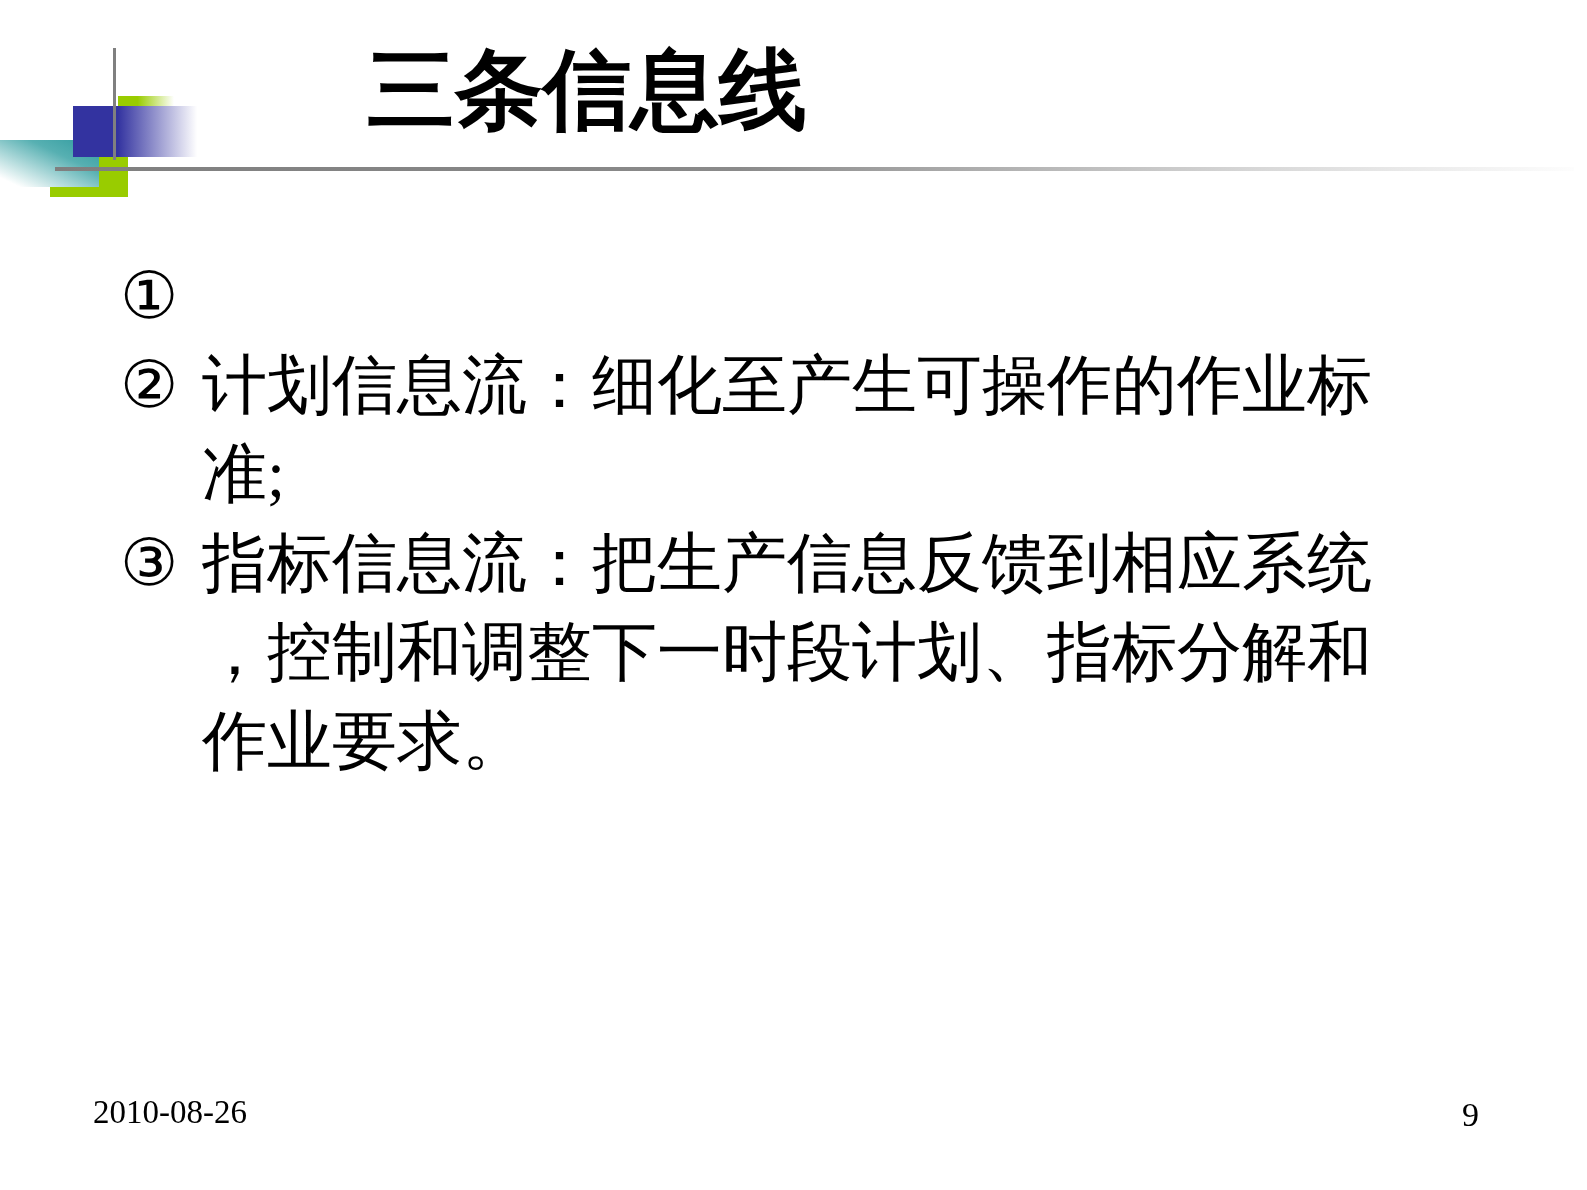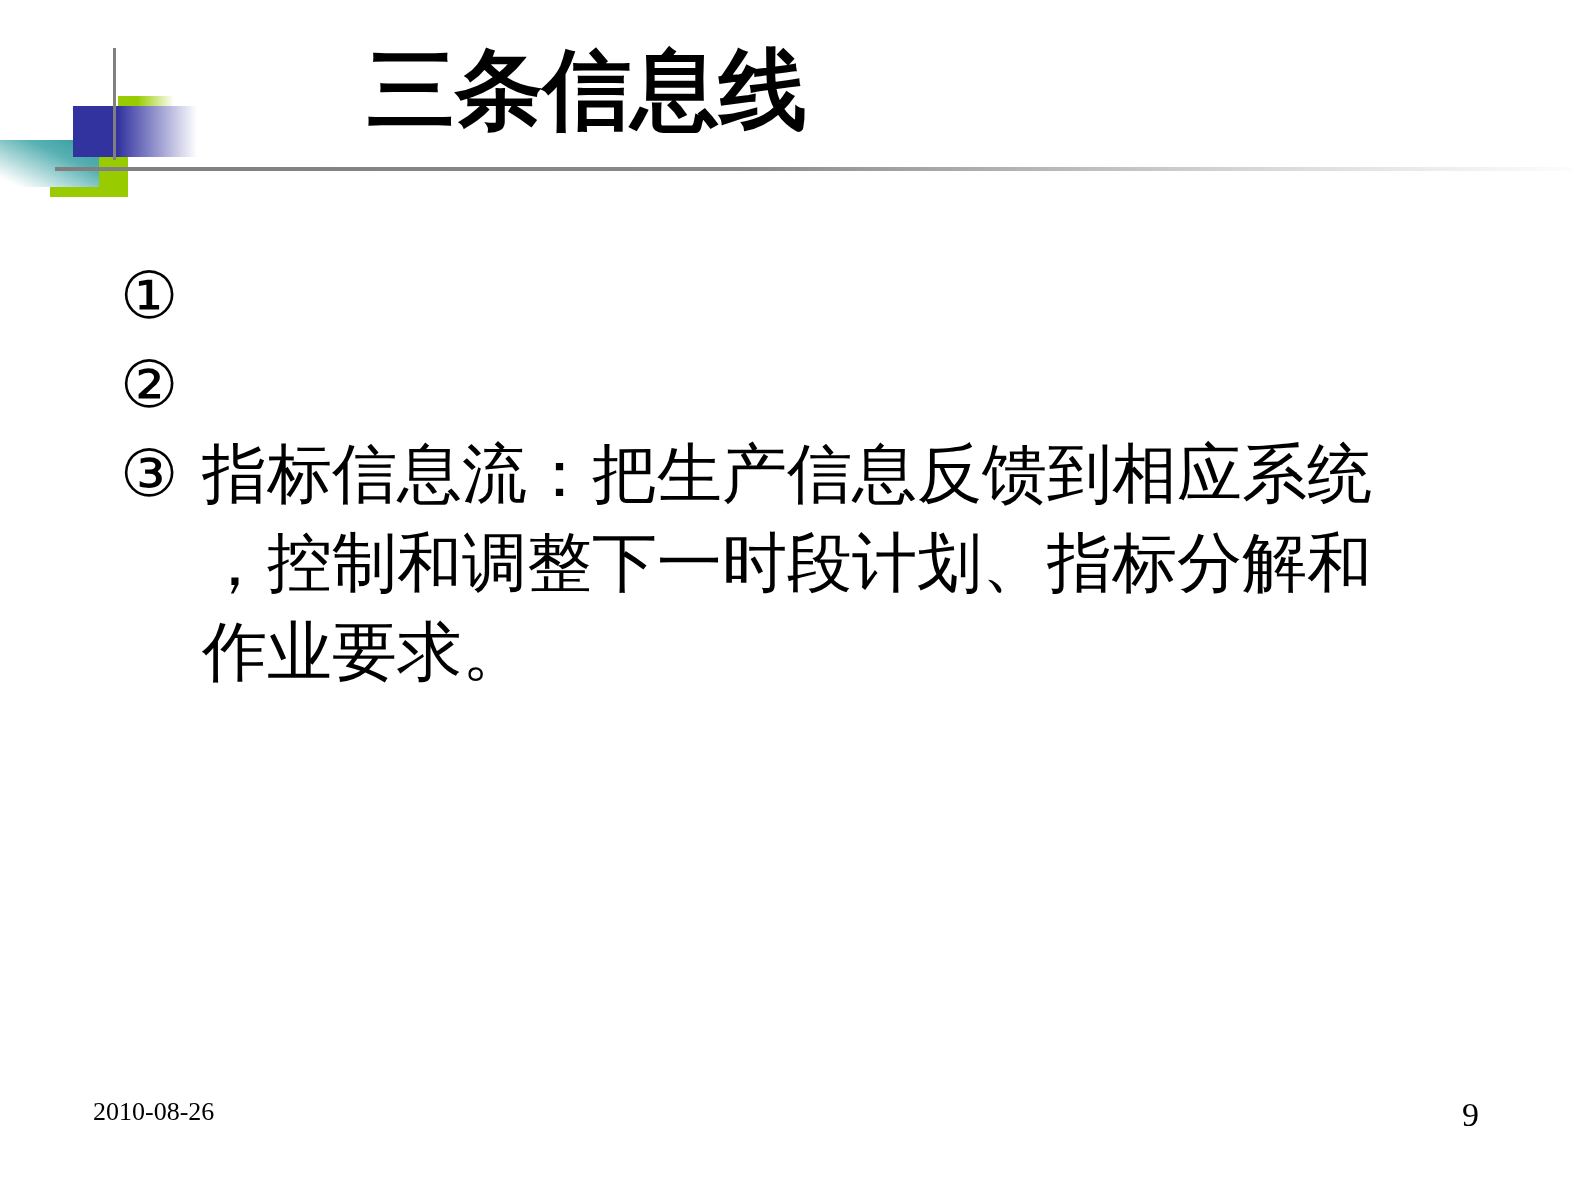--- a/index.html
+++ b/index.html
@@ -80,21 +80,21 @@
   .item-text {
     width: 1190px;
     line-break: anywhere;
     word-break: break-all;
   }
 
   
   .footer-date {
     position: absolute;
     left: 93px; top: 1092px;
-    font-size: 26px;
+    font-size: 33px;
     line-height: 40px;
   }
   .footer-page {
     position: absolute;
     left: 1462px; top: 1095px;
     font-size: 34px;
     line-height: 40px;
   }
 </style>
 </head>
@@ -110,20 +110,21 @@
 <div class="slide-title">三条信息线</div>
 
 <div class="content">
 
   <div class="item">
     <span class="item-marker">①</span>
   </div>
 
   <div class="item">
     <span class="item-marker">②</span>
+    <span class="item-text">计划信息流：细化至产生可操作的作业标准;</span>
   </div>
 
   <div class="item">
     <span class="item-marker">③</span>
     <span class="item-text">指标信息流：把生产信息反馈到相应系统，控制和调整下一时段计划、指标分解和作业要求。</span>
   </div>
 
 </div>
 
 <div class="footer-date">2010-08-26</div>

